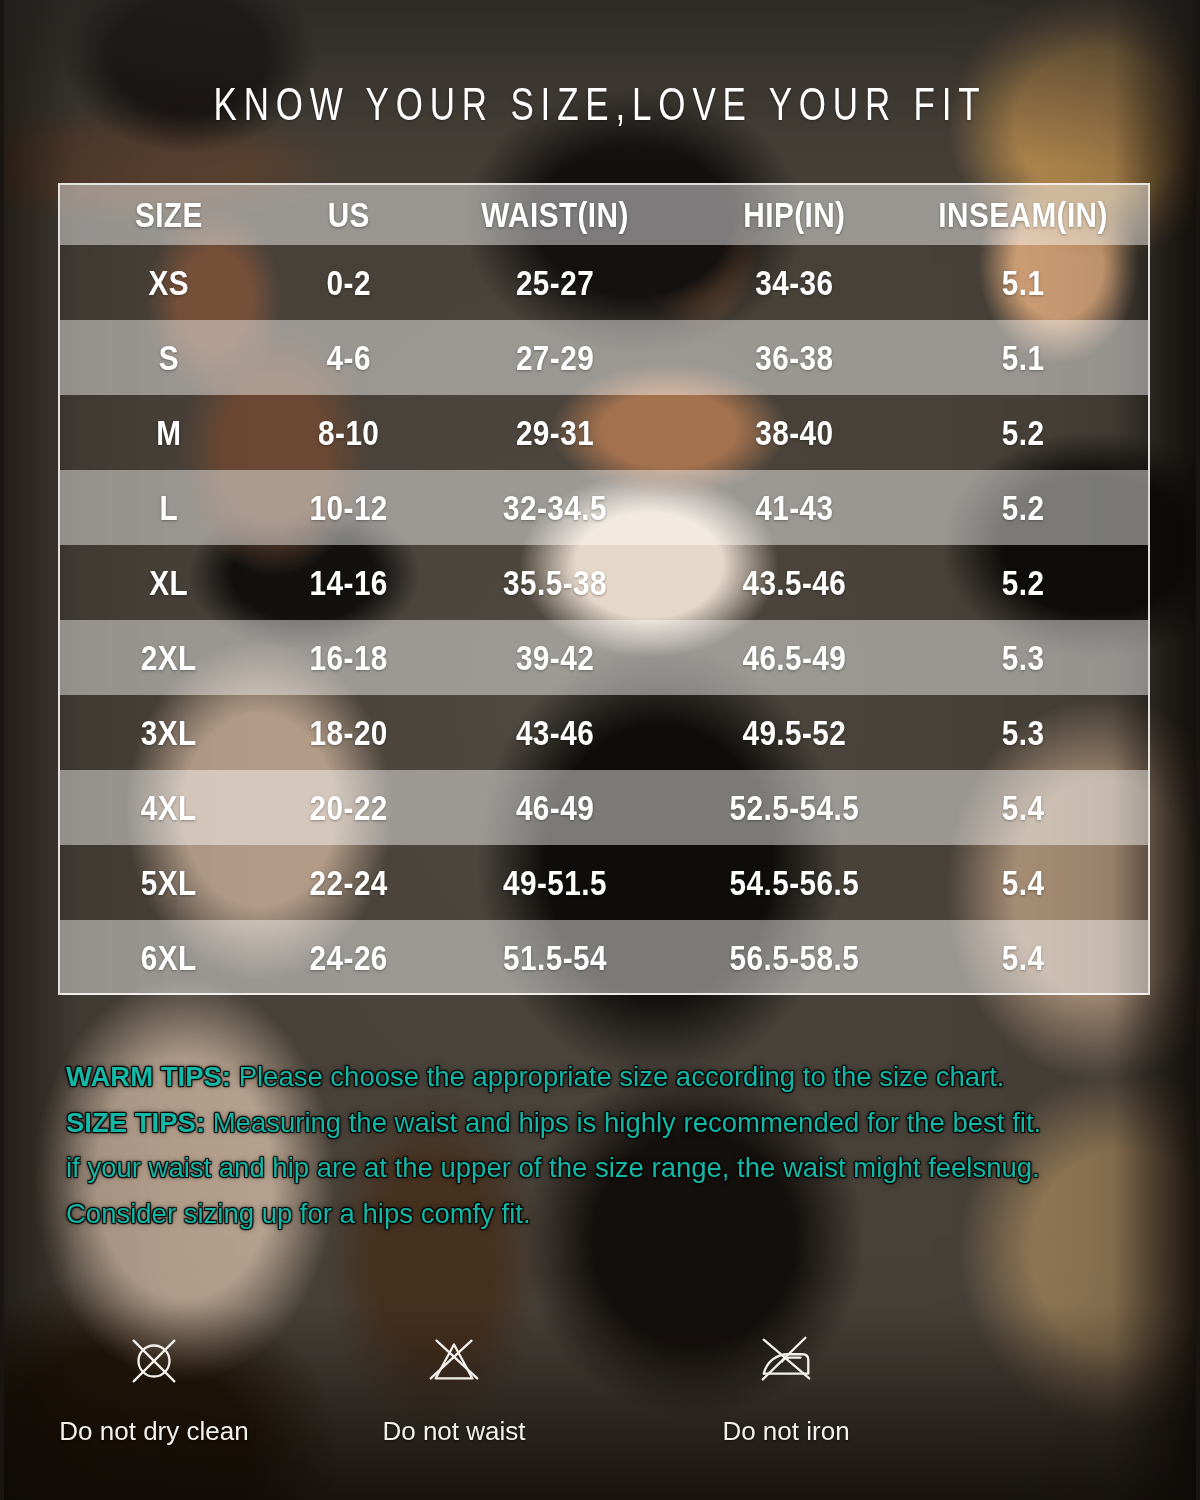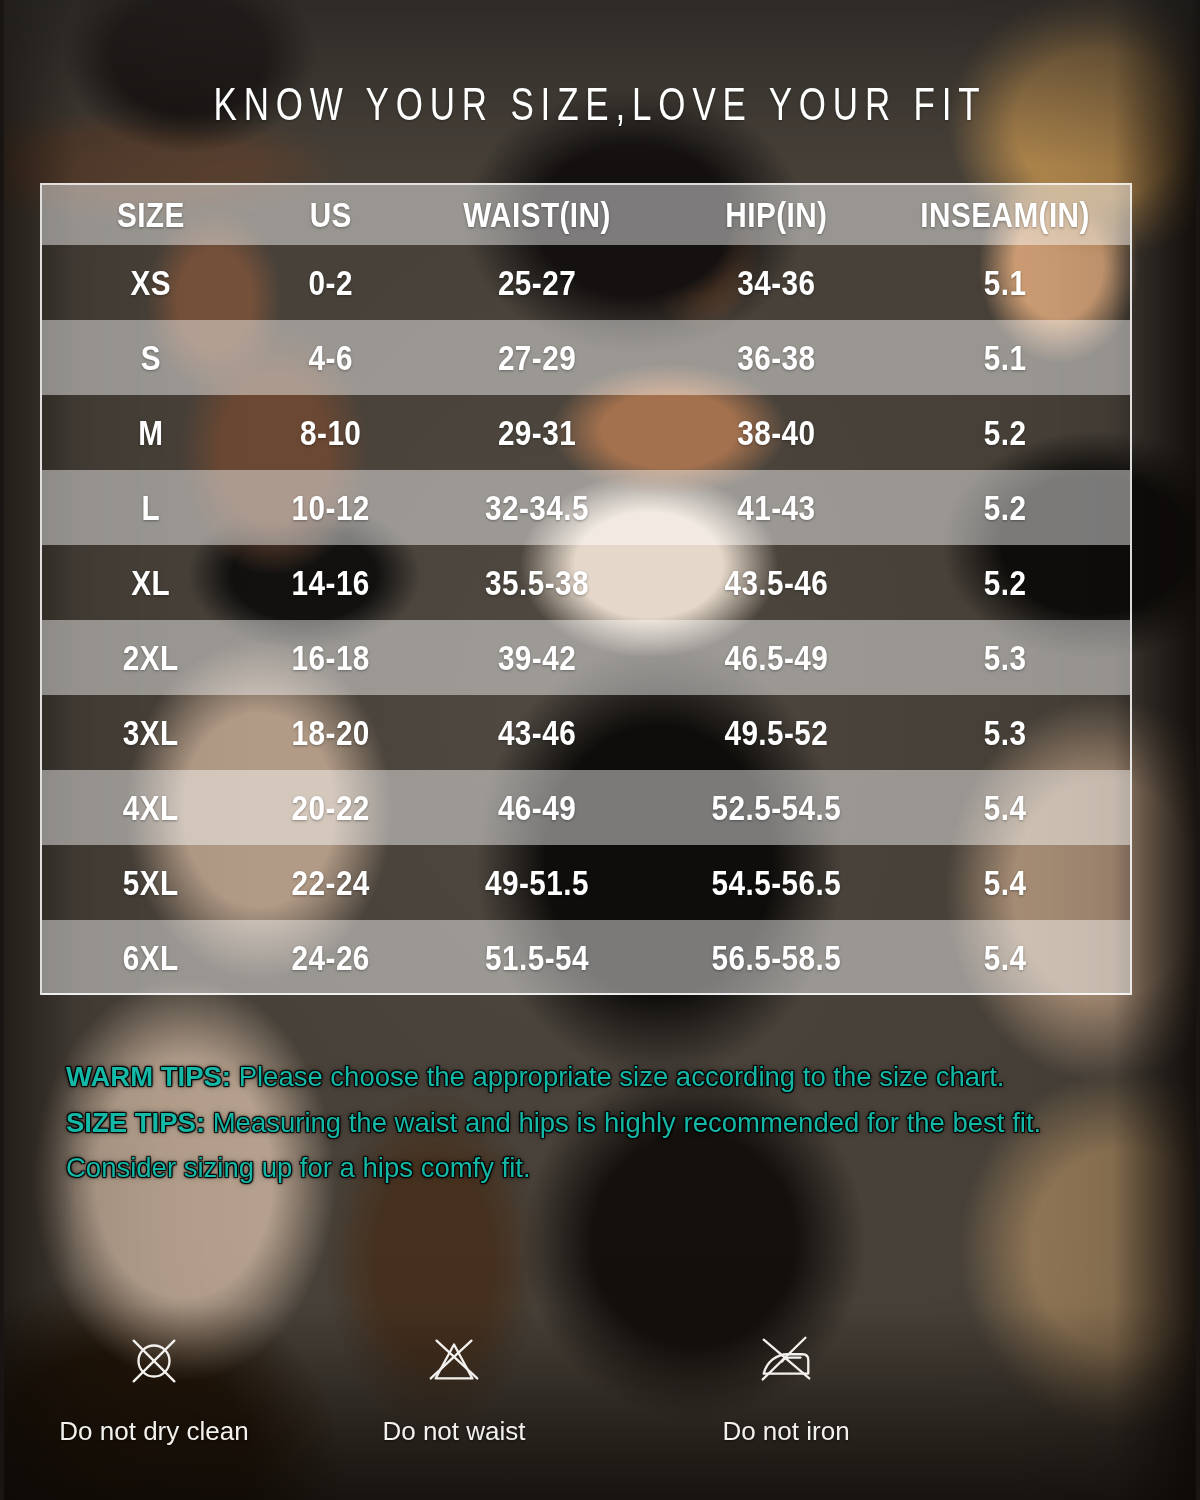--- a/index.html
+++ b/index.html
@@ -51,21 +51,21 @@
   .title {
     position:absolute; top:78px; left:0; right:0; margin:0;
     text-align:center; color:#ffffff; font-weight:400;
     font-size:46px; letter-spacing:9px; line-height:1.15;
     transform:scaleX(.76);
     text-shadow:0 1px 3px rgba(0,0,0,.35);
   }
 
   
   .size-table {
-    position:absolute; left:36px; top:183px; width:1092px; height:812px;
+    position:absolute; left:54px; top:183px; width:1092px; height:812px;
     border:2px solid var(--table_border, rgba(255,255,255,.85));
     color:#ffffff;
   }
   .trow {
     display:grid; grid-template-columns:20% 13% 25% 19% 23%;
     align-items:center; height:75px;
   }
   .trow.thead { height:60px; background:var(--band_overlay, rgba(255,255,255,.45)); }
   .trow.band  { background:var(--band_overlay, rgba(255,255,255,.45)); }
   .cell {
@@ -193,20 +193,21 @@
           <div class="cell">51.5-54</div>
           <div class="cell">56.5-58.5</div>
           <div class="cell">5.4</div>
         </div>
       </div>
   </div>
 
   <div class="tips">
     <p class="tip-line"><b>WARM TIPS:</b> <span>Please choose the appropriate size according to the size chart.</span></p>
     <p class="tip-line"><b>SIZE TIPS:</b> <span>Measuring the waist and hips is highly recommended for the best fit.</span></p>
+    <p class="tip-line">if your waist and hip are at the upper of the size range, the waist might feelsnug.</p>
     <p class="tip-line">Consider sizing up for a hips comfy fit.</p>
   </div>
 
   <div class="care-row">
 
     <div class="care-item">
       <span>
         <svg viewBox="0 0 64 64">
           <circle cx="32" cy="32" r="16"></circle>
           <line x1="11" y1="11" x2="53" y2="53"></line>

